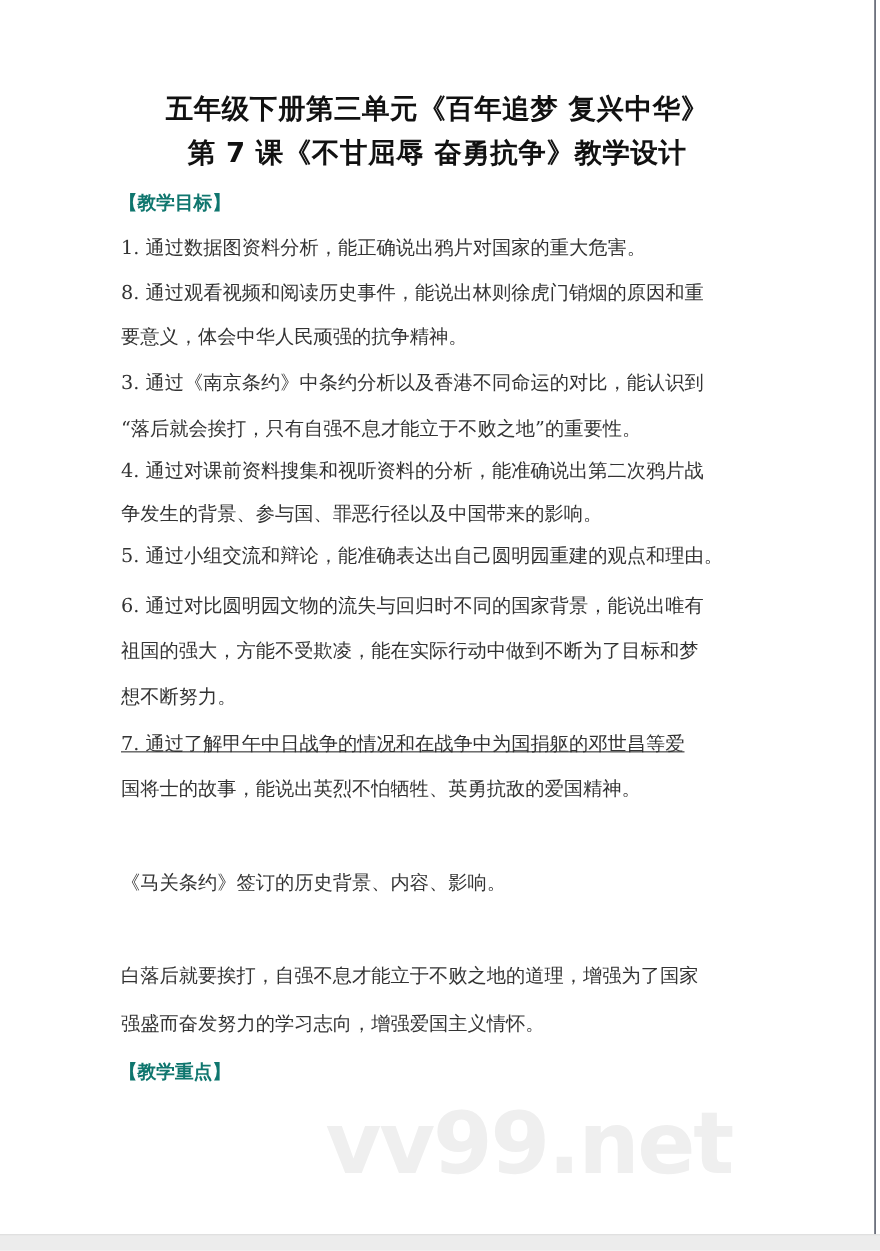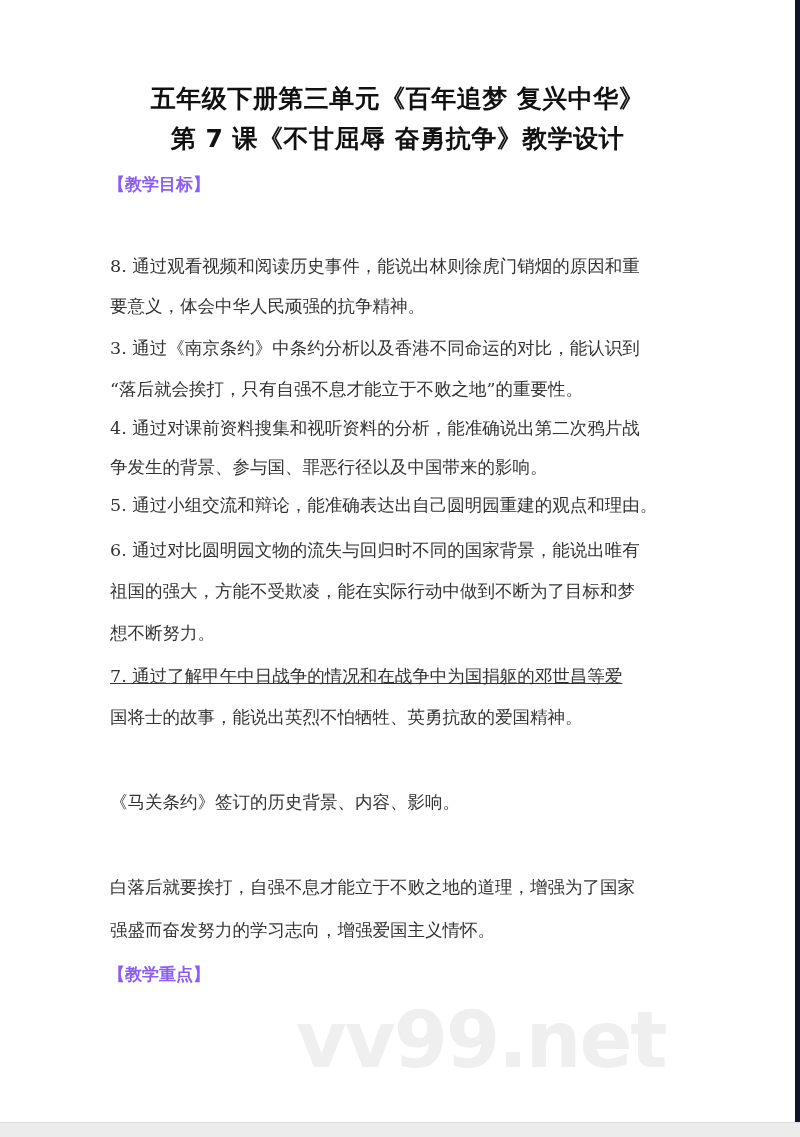--- a/index.html
+++ b/index.html
@@ -5,57 +5,58 @@
   html, body { margin:0; padding:0; }
   body {
     width:800px; height:1137px; overflow:hidden; position:relative;
     background:#ffffff;
     font-family: "DejaVu Serif", "Liberation Serif", serif;
     color:#333;
   }
   .page {
     position:absolute; left:0; top:0; width:795px; height:1130px;
     background:#fff;
-    border-right:6px solid #0f172a;
+    border-right:1px solid #0f172a;
   }
   .bottom-strip {
     position:absolute; left:0; top:1122px; width:800px; height:15px;
     background:#ececec; border-top:1px solid #dcdcdc;
   }
   .title {
     position:absolute; left:0; width:795px; text-align:center;
     font-family: "DejaVu Sans", "Liberation Sans", sans-serif;
     font-weight:bold; font-size:25px; color:#111; letter-spacing:0.5px;
   }
   .t1 { top:82px; }
   .t2 { top:122px; }
   .section {
     position:absolute; left:108px;
     font-family: "DejaVu Sans", "Liberation Sans", sans-serif;
-    font-weight:bold; font-size:17px; color:#8b5cf6;
+    font-weight:bold; font-size:17px; color:#0f766e;
   }
   .line {
     position:absolute; left:110px; white-space:nowrap;
     font-size:17.5px; color:#333;
   }
   .watermark {
     position:absolute; left:296px; top:995px;
     font-family: "DejaVu Sans", "Liberation Sans", sans-serif;
     font-weight:bold; font-size:78px; color:#efefef; letter-spacing:-2px;
   }
 </style>
 </head>
 <body>
 
 <div class="page">
   <div class="title t1">五年级下册第三单元《百年追梦 复兴中华》</div>
   <div class="title t2">第 7 课《不甘屈辱 奋勇抗争》教学设计</div>
 
   <div class="section" style="top:173px;">【教学目标】</div>
 
+  <div class="line" style="top:213px;">1. 通过数据图资料分析，能正确说出鸦片对国家的重大危害。</div>
   <div class="line" style="top:254px;">8. 通过观看视频和阅读历史事件，能说出林则徐虎门销烟的原因和重</div>
   <div class="line" style="top:294px;">要意义，体会中华人民顽强的抗争精神。</div>
   <div class="line" style="top:336px;">3. 通过《南京条约》中条约分析以及香港不同命运的对比，能认识到</div>
   <div class="line" style="top:377px;">“落后就会挨打，只有自强不息才能立于不败之地”的重要性。</div>
   <div class="line" style="top:416px;">4. 通过对课前资料搜集和视听资料的分析，能准确说出第二次鸦片战</div>
   <div class="line" style="top:455px;">争发生的背景、参与国、罪恶行径以及中国带来的影响。</div>
   <div class="line" style="top:493px;">5. 通过小组交流和辩论，能准确表达出自己圆明园重建的观点和理由。</div>
   <div class="line" style="top:538px;">6. 通过对比圆明园文物的流失与回归时不同的国家背景，能说出唯有</div>
   <div class="line" style="top:579px;">祖国的强大，方能不受欺凌，能在实际行动中做到不断为了目标和梦</div>
   <div class="line" style="top:621px;">想不断努力。</div>

